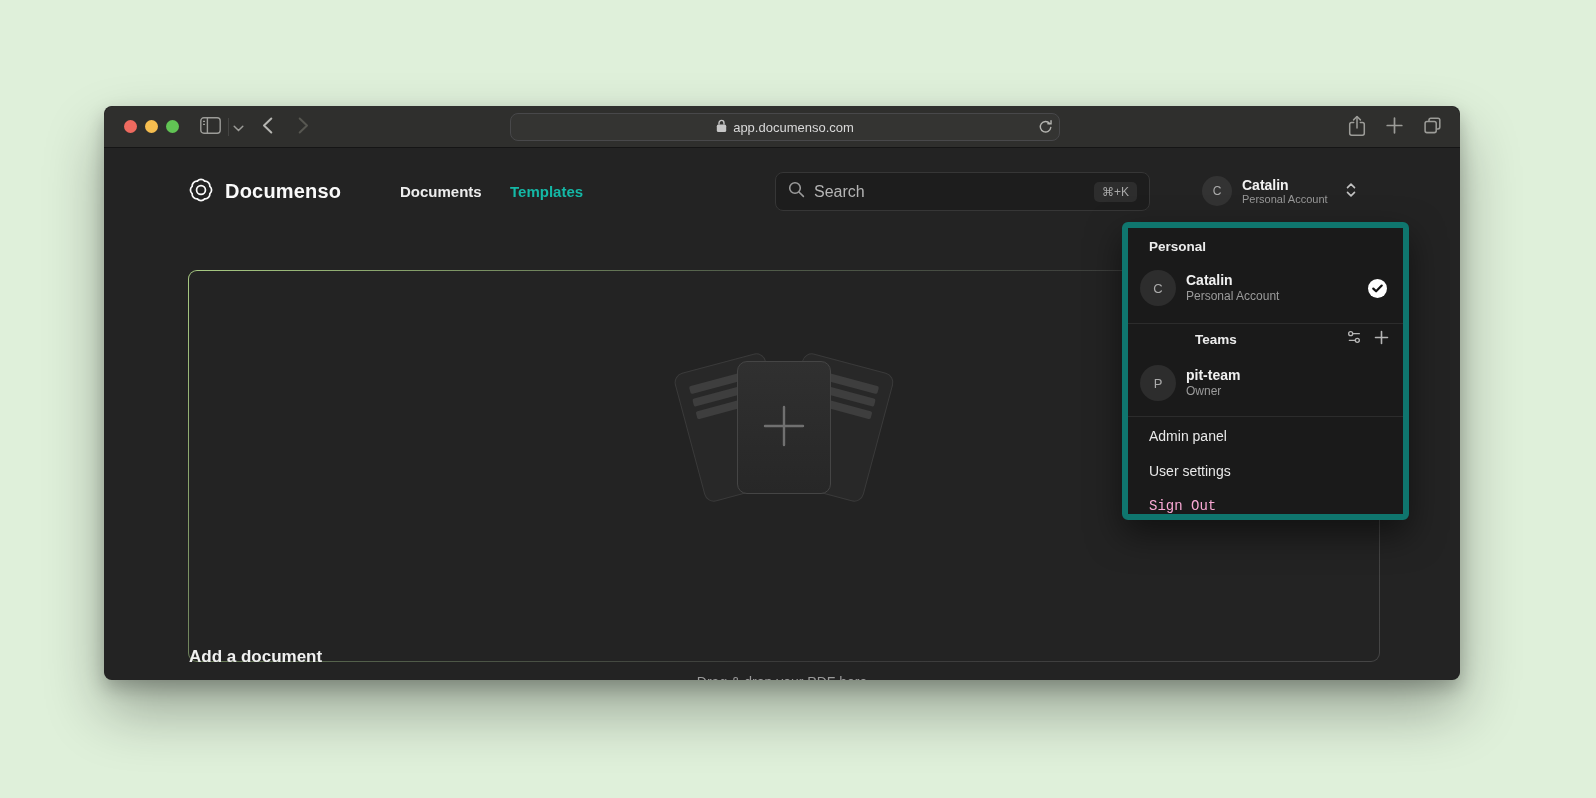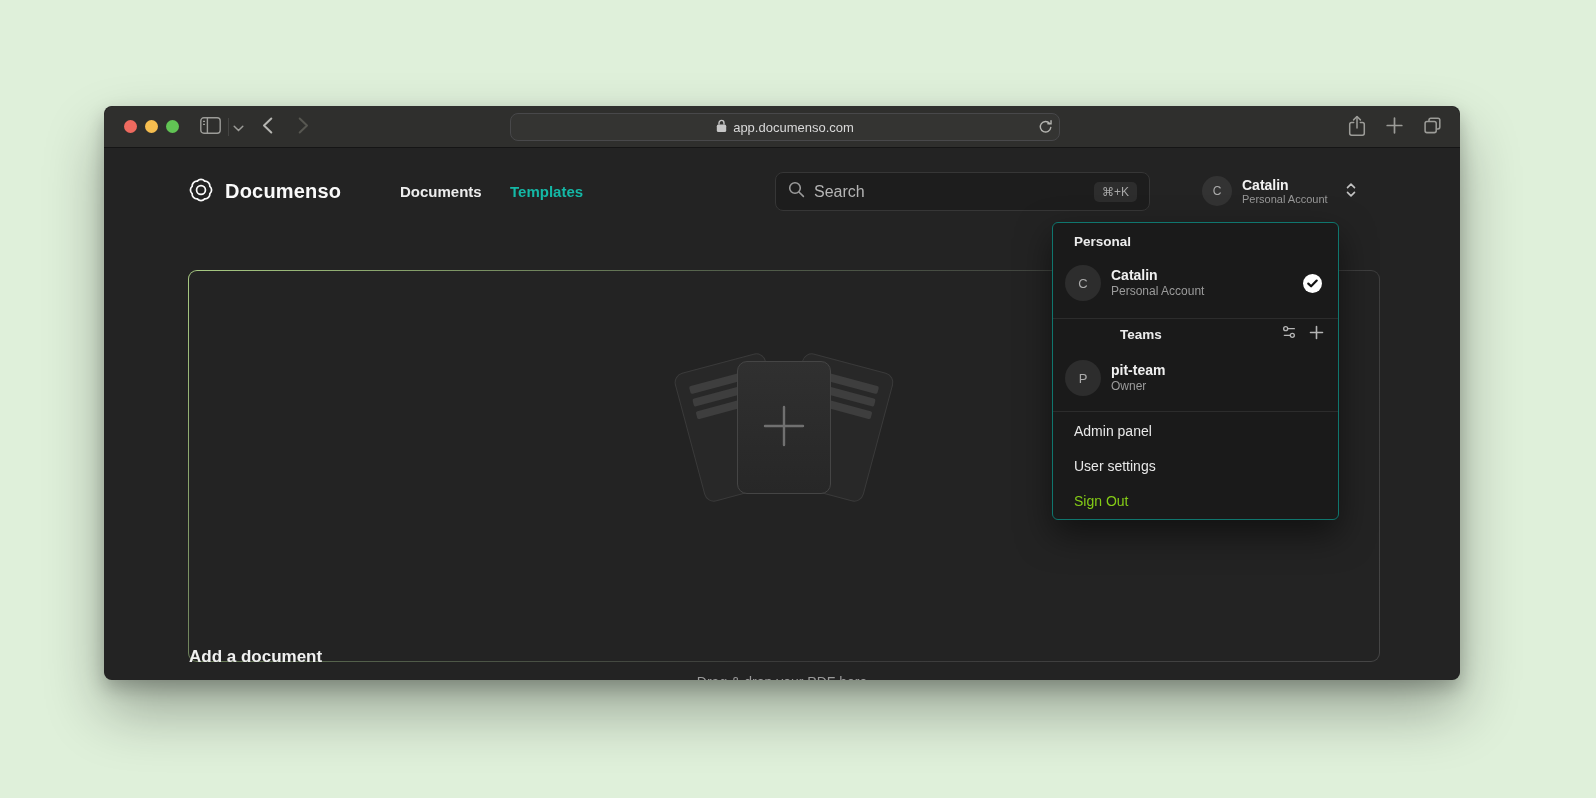--- a/index.html
+++ b/index.html
@@ -77,22 +77,22 @@
     border-radius:50%; background:#333333; color:#ababab;
     display:flex; align-items:center; justify-content:center; flex:none;
   }
   .avatar.sm { width:30px; height:30px; font-size:12px; }
   .avatar.md { width:36px; height:36px; font-size:13px; background:#2d2d2d; }
   .acct-name { font-size:14px; font-weight:600; color:#f2f2f2; line-height:16px; }
   .acct-sub  { font-size:11px; color:#989898; line-height:13px; }
 
   
   .menu {
-    position:absolute; left:948px; top:74px; width:287px; height:298px;
-    background:#1a1a1a; border:1px solid #0f766e; border-radius:6px;
+    position:absolute; left:1018px; top:74px; width:287px; height:298px;
+    background:#1a1a1a; border:6px solid #0f766e; border-radius:6px;
     box-shadow:0 14px 34px rgba(0,0,0,.5); z-index:20;
   }
   .menu-label { position:absolute; left:21px; font-size:13.5px; font-weight:bold; color:#ececec; }
   .menu-row {
     position:absolute; left:12px; right:12px; height:44px;
     display:flex; align-items:center; gap:10px;
     background:none; border:none; cursor:pointer; font-family:inherit; text-align:left; border-radius:5px;
   }
   .menu-row .name { font-size:14px; font-weight:600; color:#f0f0f0; line-height:17px; }
   .menu-row .sub  { font-size:12px; color:#9b9b9b; line-height:15px; }
@@ -101,21 +101,21 @@
     background:#ffffff; display:flex; align-items:center; justify-content:center; flex:none;
   }
   .menu-sep { position:absolute; left:0; right:0; height:1px; background:#2c2c2c; }
   .teams-icons { position:absolute; right:14px; top:101px; display:flex; gap:12px; }
   .teams-icons button { background:none; border:none; cursor:pointer; display:flex; align-items:center; }
   .menu-item {
     position:absolute; left:8px; right:8px; height:35px; padding-left:13px;
     display:flex; align-items:center; font-size:14px; color:#e8e8e8;
     background:none; border:none; cursor:pointer; font-family:inherit; border-radius:5px; text-align:left;
   }
-  .menu-item.destructive { color:#84cc16; }
+  .menu-item.destructive { color:#f9a8d4;font-family:Liberation Mono, monospace; }
 
   
   .dropzone {
     position:absolute; left:84px; top:122px; width:1192px; height:392px;
     border-radius:9px; border:1.6px solid transparent;
     background:
       linear-gradient(#232323,#232323) padding-box,
       linear-gradient(133deg, #a8ca83 0%, #86a06a 14%, #53604b 34%, #3a3a3a 62%, #454545 100%) border-box;
     cursor:pointer;
   }

